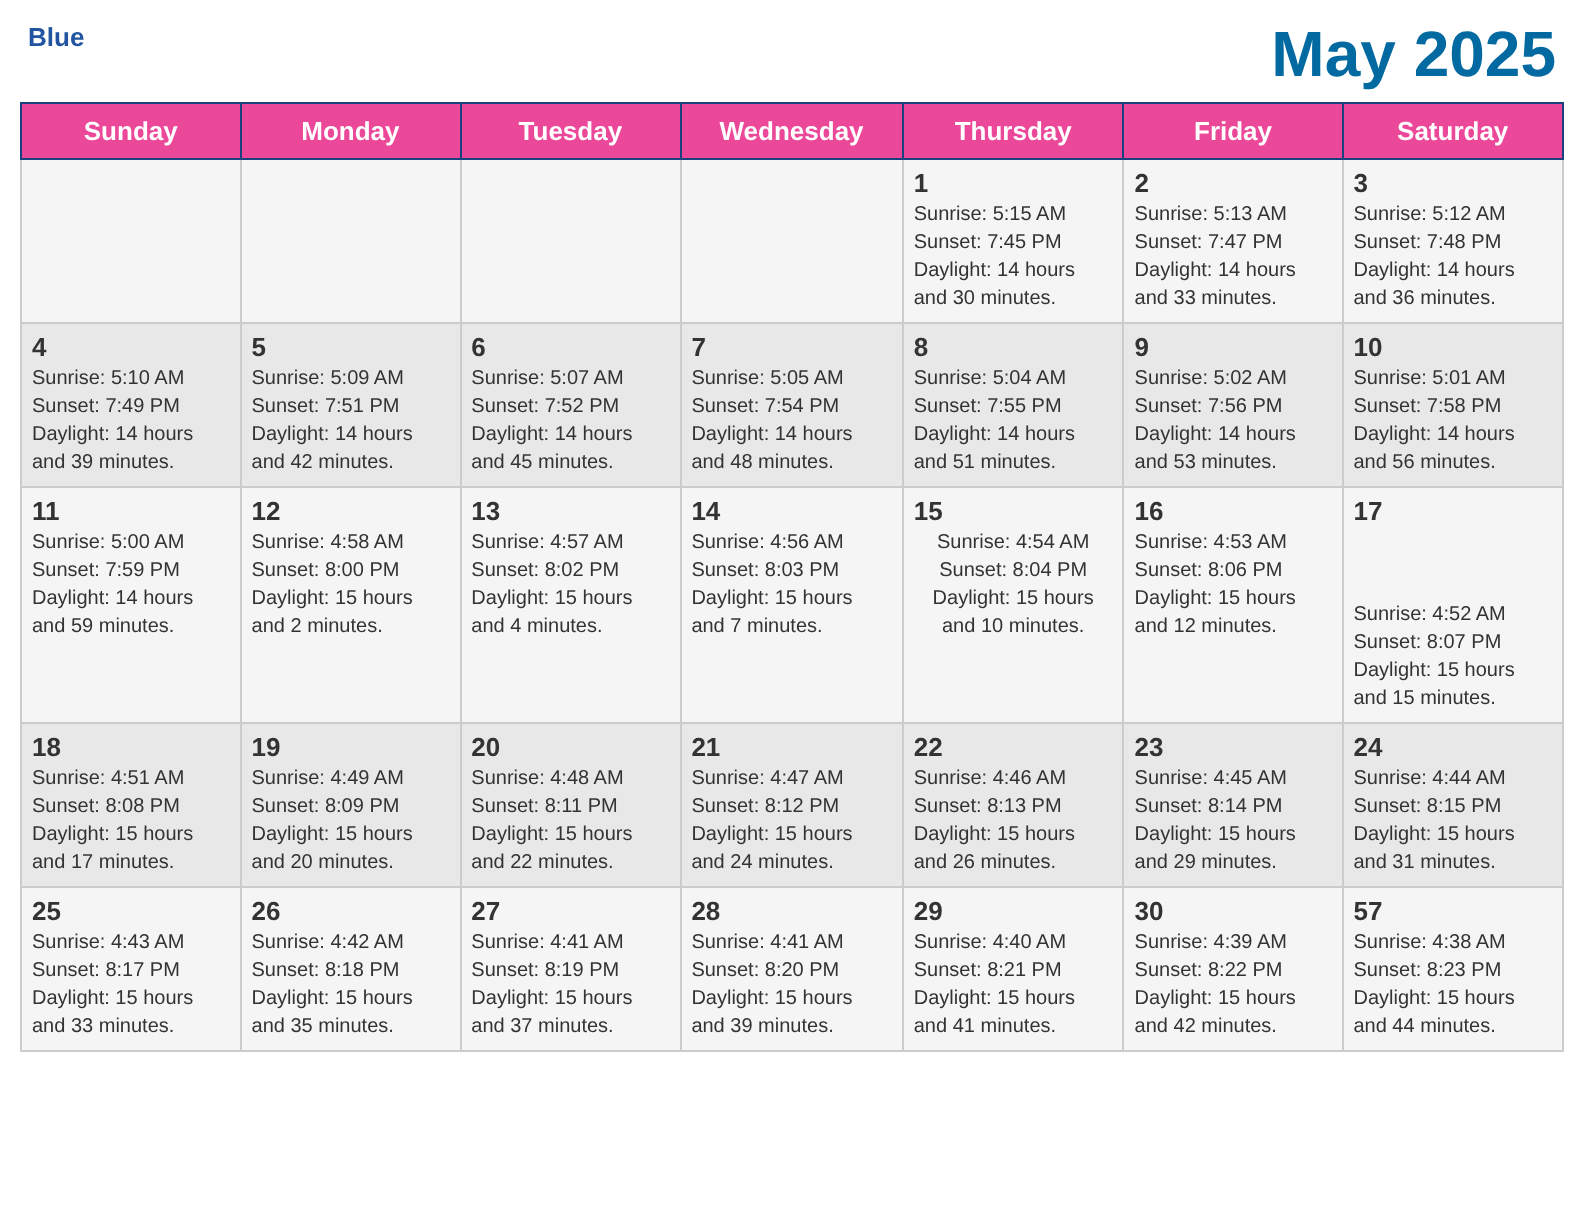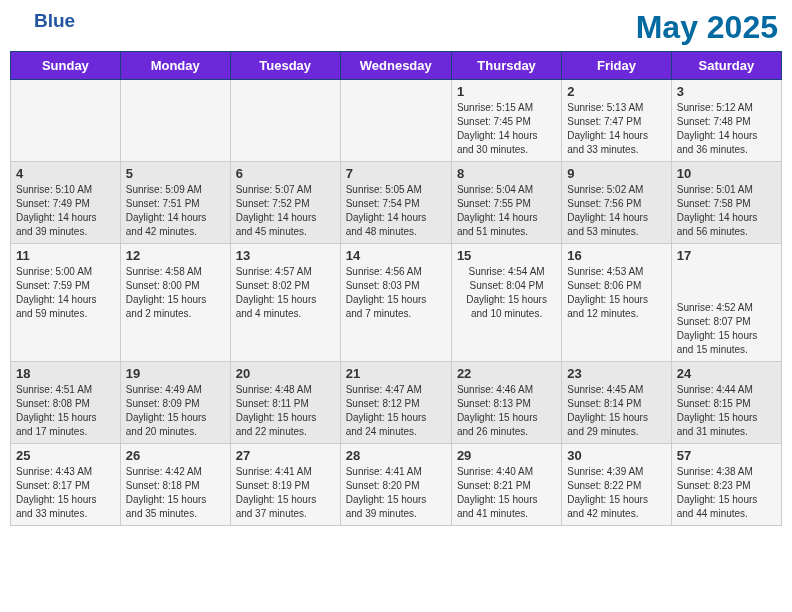--- a/index.html
+++ b/index.html
@@ -39,21 +39,21 @@
       font-size: 15px;
       color: #333;
       margin-top: 2px;
     }
     .calendar {
       width: 100%;
       border-collapse: collapse;
       border: 1px solid #ccc;
     }
     .calendar th {
-      background-color: #6d28d9;
+      background-color: #ec4899;
       color: #fff;
       font-size: 13px;
       font-weight: bold;
       padding: 6px 4px;
       text-align: center;
       border: 1px solid #1a4080;
     }
     .calendar td {
       vertical-align: top;
       padding: 4px 5px;
@@ -86,21 +86,21 @@
       background-color: #f5f5f5;
     }
   </style>
 </head>
 <body>
 
 <div class="header">
   <div class="logo">
     <div>
       <div>
-        <span style="font-size:19px;font-weight:bold;color:#2255a0;margin-left:20px;">Blue</span>
+        <span style="font-size:13px;font-weight:bold;color:#2255a0;">Blue</span>
       </div>
     </div>
   </div>
   <div class="title-block">
     <div class="month-title">May 2025</div>
   </div>
 </div>
 
 <table class="calendar">
   <thead>

